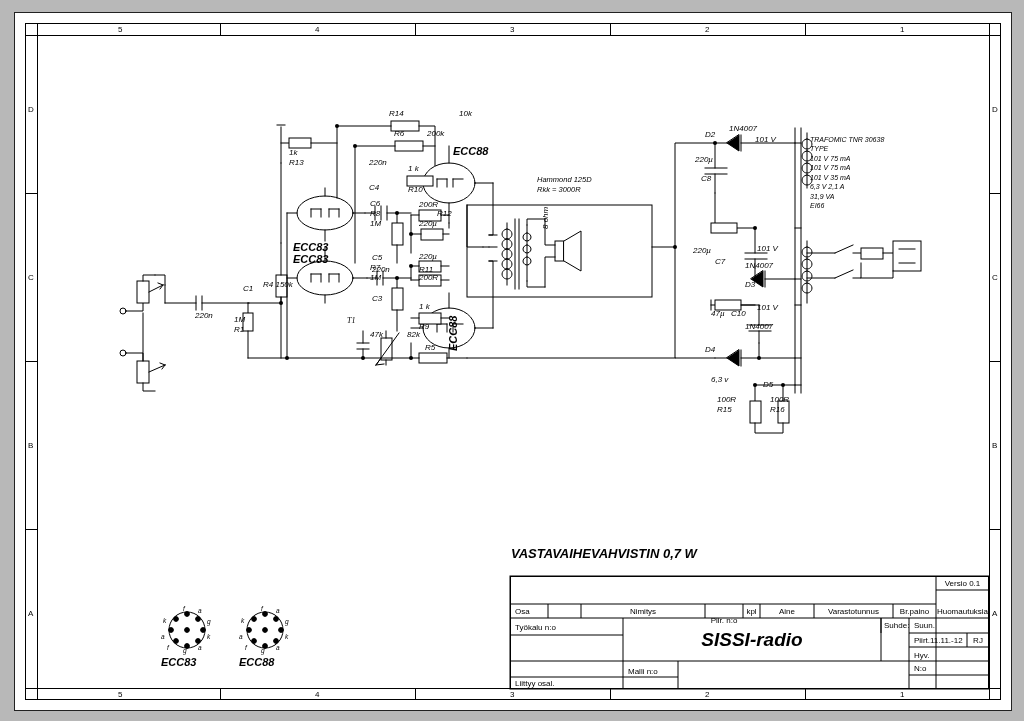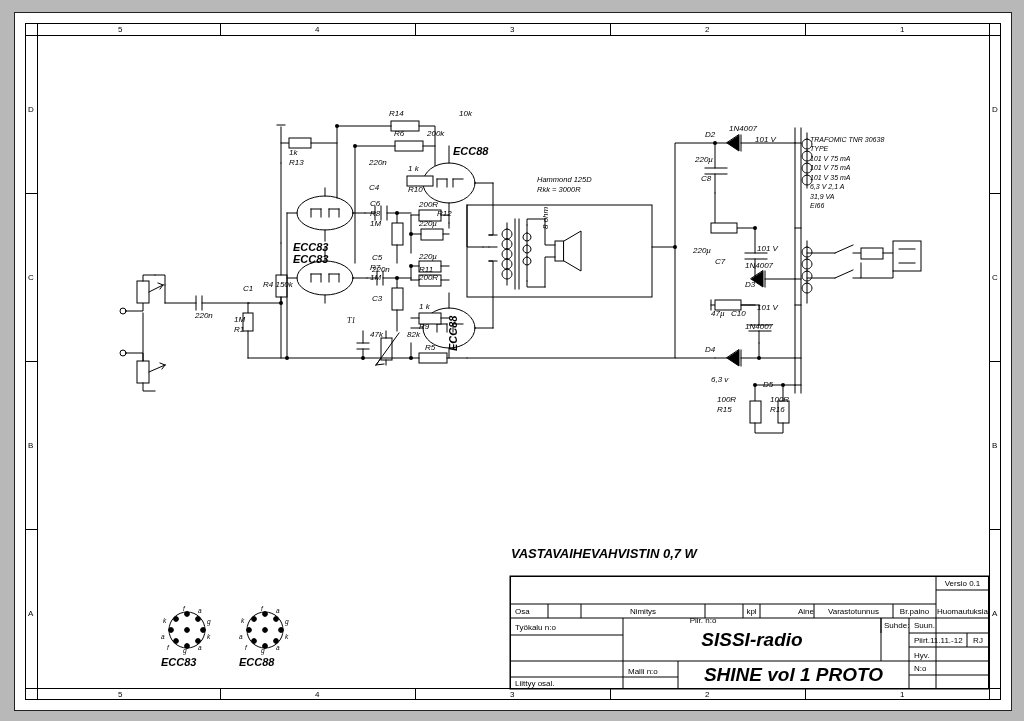--- a/index.html
+++ b/index.html
@@ -514,33 +514,32 @@
         <line x1="894" y1="662" x2="974" y2="662"></line>
         <line x1="952" y1="620" x2="952" y2="634"></line>
         <line x1="866" y1="605" x2="866" y2="648"></line>
       </g>
     </svg>
 
     <div class="tbcell c" style="left:921px;top:563px;width:53px;height:14px;">Versio 0.1</div>
 
     <div class="tbcell" style="left:497px;top:591px;width:36px;height:14px;">Osa</div>
     <div class="tbcell c" style="left:566px;top:591px;width:124px;height:14px;">Nimitys</div>
-    <div class="tbcell c" style="left:669px;top:591px;width:38px;height:32px;">Piir. n:o</div>
+    <div class="tbcell c" style="left:690px;top:591px;width:38px;height:32px;">Piir. n:o</div>
     <div class="tbcell c" style="left:728px;top:591px;width:17px;height:14px;">kpl</div>
-    <div class="tbcell c" style="left:764px;top:591px;width:54px;height:14px;border-radius:6px;">Aine</div>
+    <div class="tbcell c" style="left:745px;top:591px;width:54px;height:14px;border-radius:6px;">Aine</div>
     <div class="tbcell c" style="left:799px;top:591px;width:79px;height:14px;">Varastotunnus</div>
     <div class="tbcell c" style="left:878px;top:591px;width:43px;height:14px;">Br.paino</div>
     <div class="tbcell c" style="left:921px;top:591px;width:53px;height:14px;">Huomautuksia</div>
 
     <div class="tbcell" style="left:497px;top:605px;width:110px;height:19px;">Työkalu n:o</div>
     <div class="tbcell" style="left:497px;top:664px;width:110px;height:12px;">Liittyy osal.</div>
     <div class="tbcell" style="left:610px;top:648px;width:52px;height:20px;">Malli n:o</div>
 
     <div class="tbcell c big" style="left:608px;top:605px;width:258px;height:43px;">SISSI-radio</div>
-    <div class="tbcell c big" style="left:663px;top:648px;width:231px;height:28px;">SHINE vol 1 PROTO</div>
 
     <div class="tbcell" style="left:866px;top:605px;width:28px;height:15px;">Suhde:</div>
     <div class="tbcell" style="left:896px;top:605px;width:78px;height:15px;">Suun.</div>
     <div class="tbcell" style="left:896px;top:620px;width:56px;height:14px;">Piirt.11.11.-12</div>
     <div class="tbcell c" style="left:952px;top:620px;width:22px;height:14px;">RJ</div>
     <div class="tbcell" style="left:896px;top:634px;width:78px;height:16px;">Hyv.</div>
     <div class="tbcell" style="left:896px;top:648px;width:78px;height:14px;">N:o</div>
 
   </div>
 </div>

